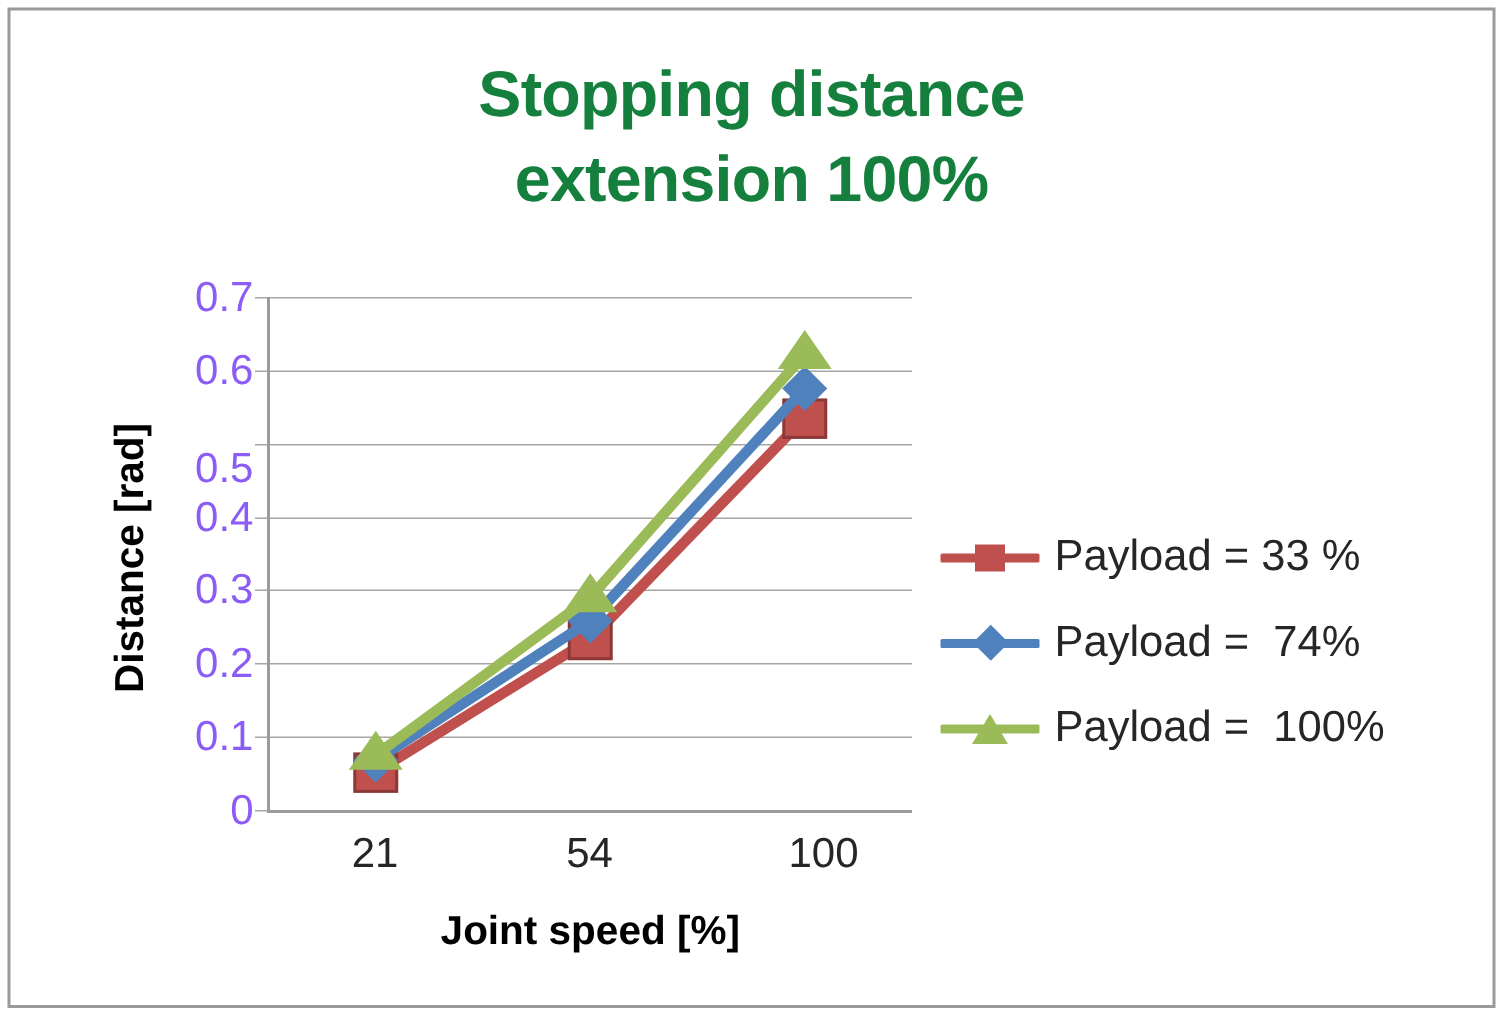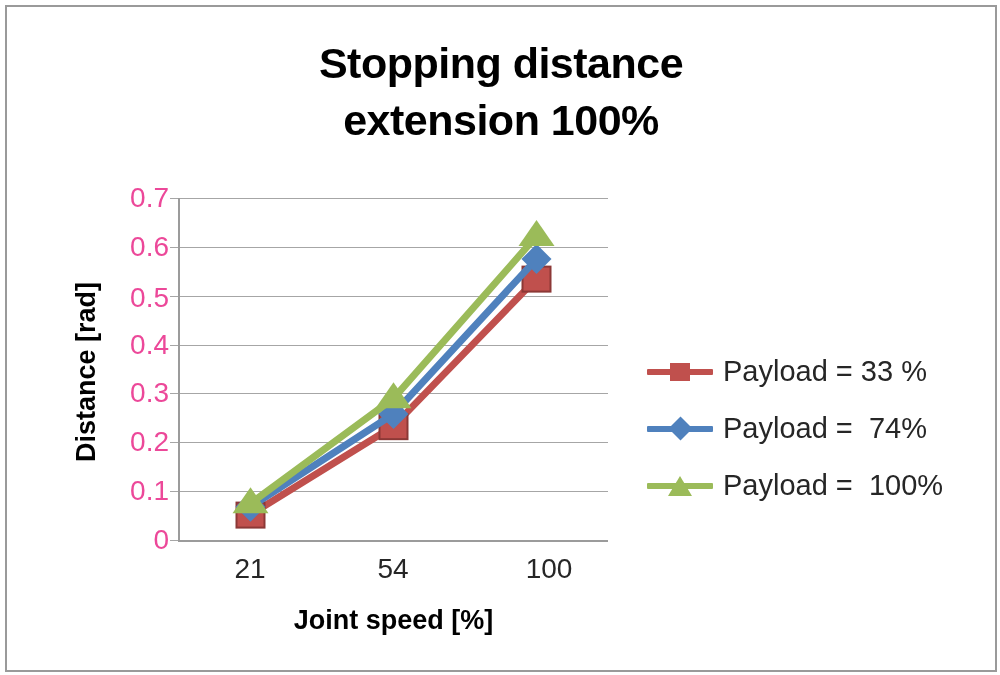--- a/index.html
+++ b/index.html
@@ -33,21 +33,21 @@
   .chart-title {
     position: absolute;
     left: 0;
     top: 28px;
     width: 100%;
     text-align: center;
     font-weight: bold;
     font-size: 43px;
     line-height: 1.32;
     letter-spacing: -0.5px;
-    color: #000000;
+    color: #15803d;
   }
   .chart-title .line2 { display: block; }
 
   
   .plot-area {
     position: absolute;
     left: 172px;
     top: 191px;
     width: 429px;
     height: 342px;
@@ -82,21 +82,21 @@
     height: 2px;
     background: #9b9b9b;
   }
 
   
   .ylabel {
     position: absolute;
     right: 0;
     text-align: right;
     font-size: 28px;
-    color: #ec4899;
+    color: #8b5cf6;
     white-space: nowrap;
     transform: translateY(-50%);
   }
   .ylabels-wrap {
     position: absolute;
     left: 92px;
     top: 191px;
     width: 70px;
     height: 342px;
   }
@@ -150,21 +150,21 @@
     left: 0;
     top: 0;
     width: 1000px;
     height: 675px;
     overflow: visible;
   }
 
   
   .legend {
     position: absolute;
-    left: 640px;
+    left: 620px;
     top: 336px;
     width: 330px;
   }
   .legend-row {
     display: flex;
     align-items: center;
     height: 57px;
   }
   .legend-key {
     width: 66px;
@@ -215,21 +215,21 @@
   <div class="chart-frame">
 
     <div class="chart-title">
       <span>Stopping distance</span>
       <span class="line2">extension 100%</span>
     </div>
 
     <div class="ylabels-wrap">
       <div class="ylabel" style="top:0px">0.7</div>
       <div class="ylabel" style="top:48.86px">0.6</div>
-      <div class="ylabel" style="top:100px">0.5</div>
+      <div class="ylabel" style="top:114px">0.5</div>
       <div class="ylabel" style="top:146.57px">0.4</div>
       <div class="ylabel" style="top:195.43px">0.3</div>
       <div class="ylabel" style="top:244.28px">0.2</div>
       <div class="ylabel" style="top:293.14px">0.1</div>
       <div class="ylabel" style="top:342px">0</div>
     </div>
 
     <div class="plot-area">
       <div class="gridline" style="top:0px"></div>
       <div class="gridline" style="top:48.86px"></div>

